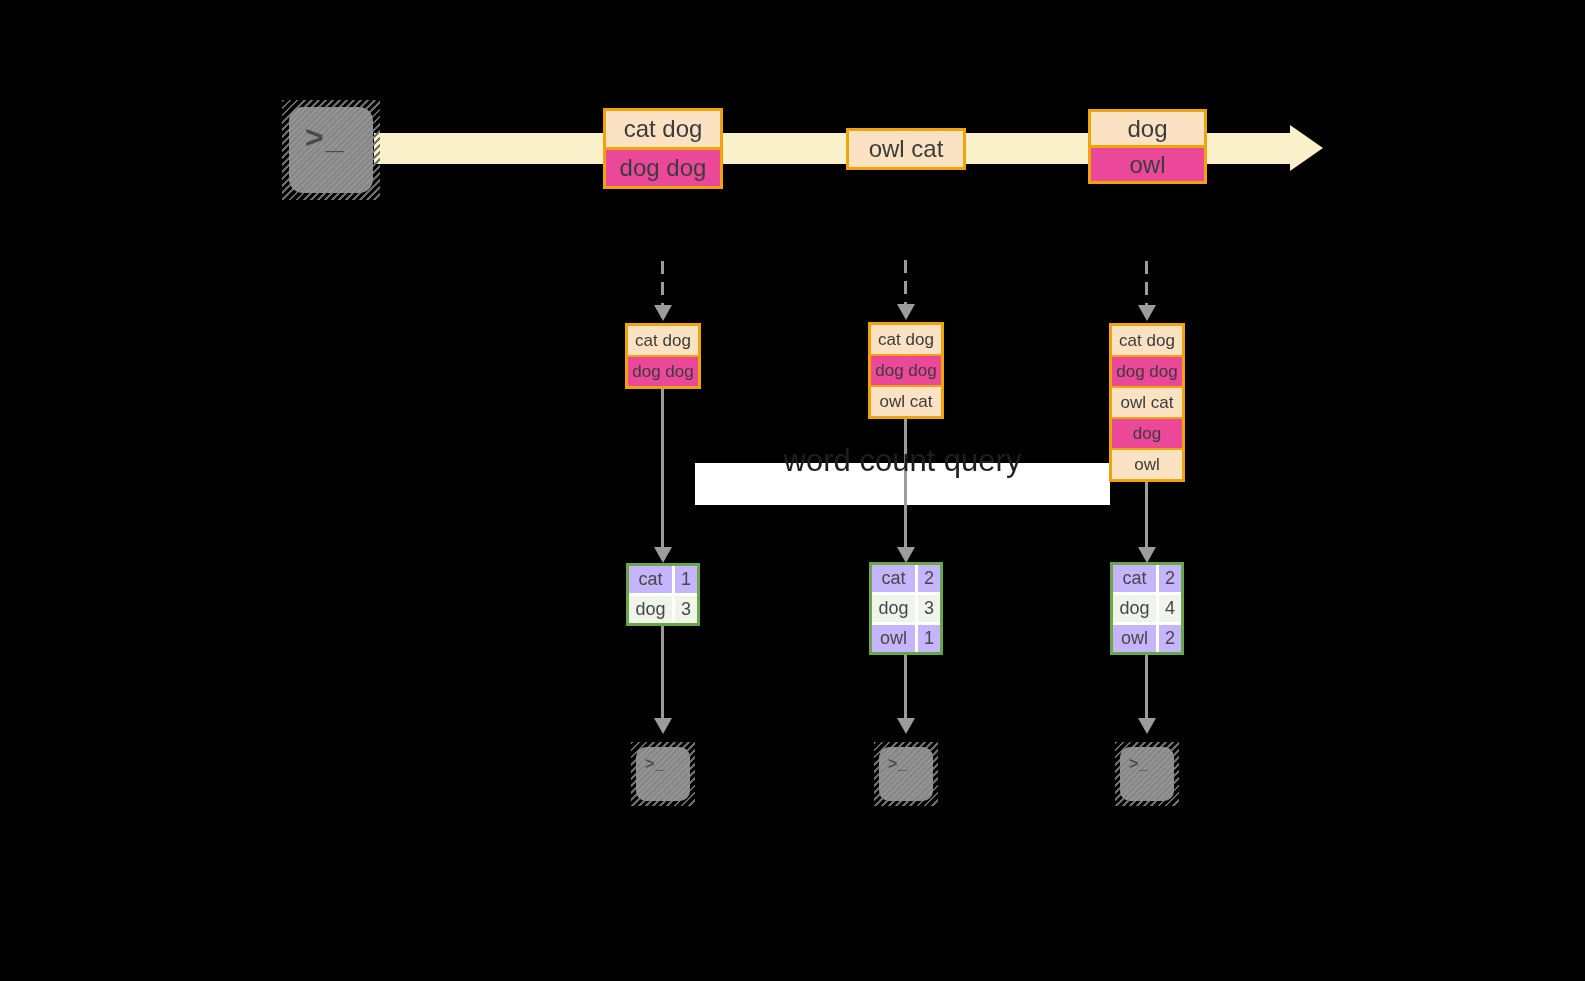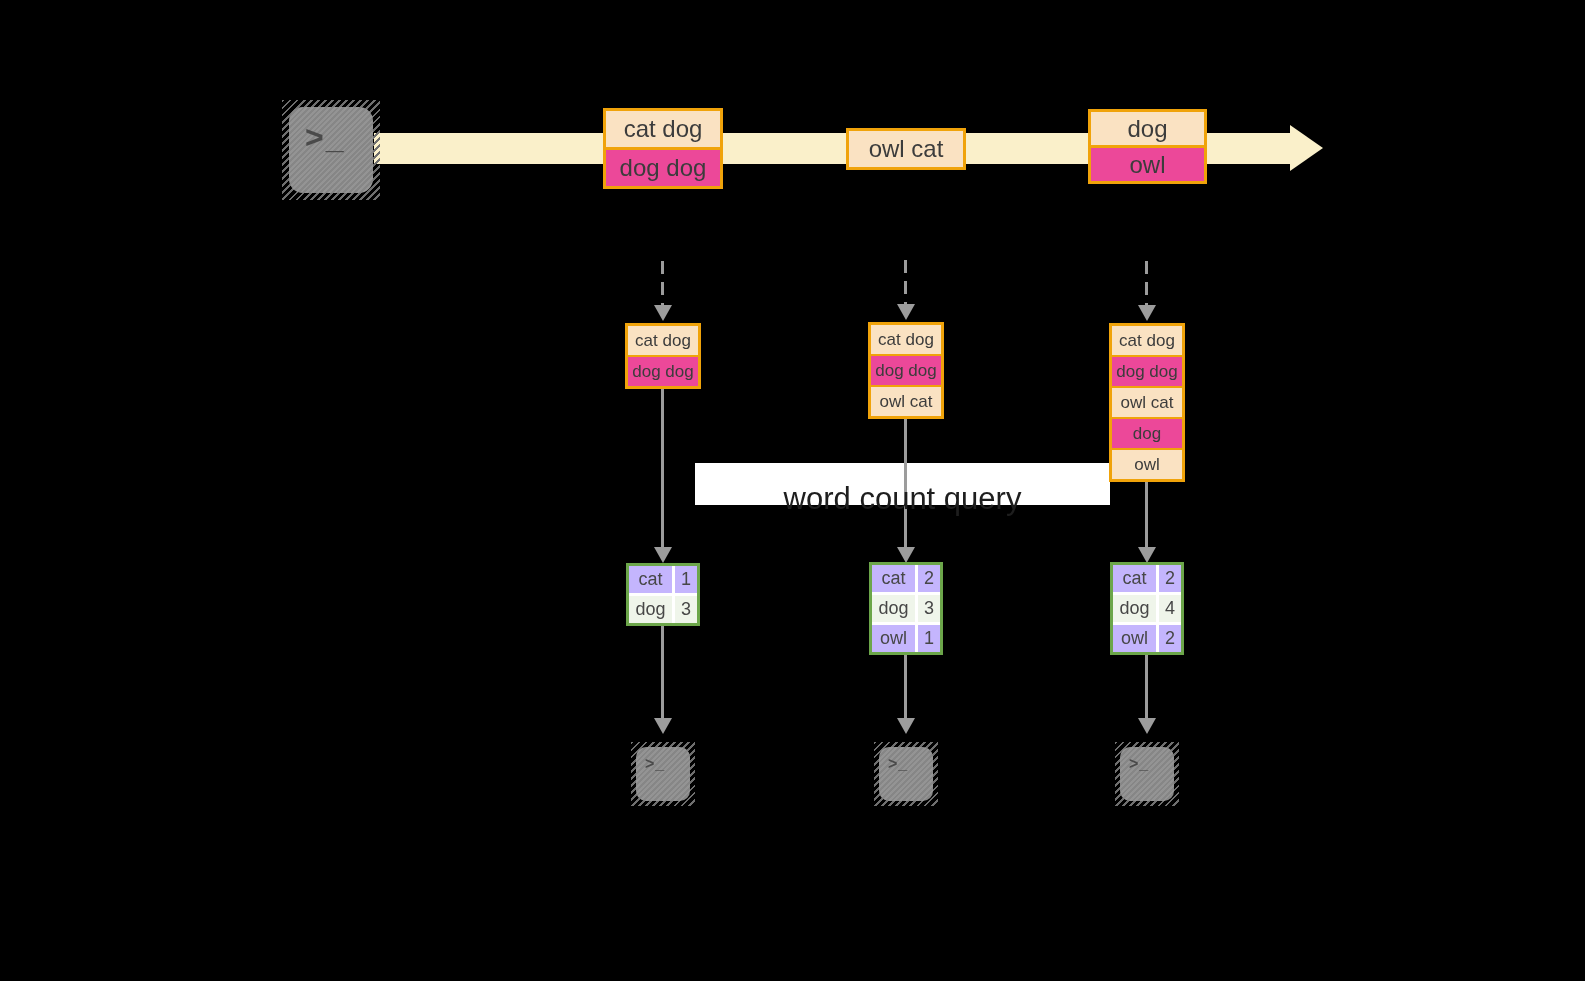--- a/index.html
+++ b/index.html
@@ -58,21 +58,21 @@
   .ml2{left:904px;top:419px;height:128px}
   .ml3{left:1145px;top:482px;height:65px}
   .mh1{left:654px;top:547px}.mh2{left:897px;top:547px}.mh3{left:1138px;top:547px}
   .bl1{left:661px;top:626px;height:92px}
   .bl2{left:904px;top:655px;height:63px}
   .bl3{left:1145px;top:655px;height:63px}
   .bh1{left:654px;top:718px}.bh2{left:897px;top:718px}.bh3{left:1138px;top:718px}
 
   
   .band{position:absolute;left:695px;top:463px;width:415px;height:42px;background:#ffffff;z-index:5;}
-  .band-label{position:absolute;left:695px;top:478px;width:415px;height:42px;line-height:42px;
+  .band-label{position:absolute;left:695px;top:440px;width:415px;height:42px;line-height:42px;
               text-align:center;font-size:31px;color:#1e1e1e;z-index:7;}
 
   
   .gtable{position:absolute;border:3px solid #6ca64a;background:#ffffff;display:grid;
           grid-template-columns:43px 22px;gap:3px;color:#474747;z-index:6;}
   .gcell{height:27px;line-height:27px;text-align:center;font-size:18px;}
   .gdark{background:#c4b5fd;}
   .glight{background:#eff5ea;}
   .gt1{left:626px;top:563px;}
   .gt2{left:869px;top:562px;}

